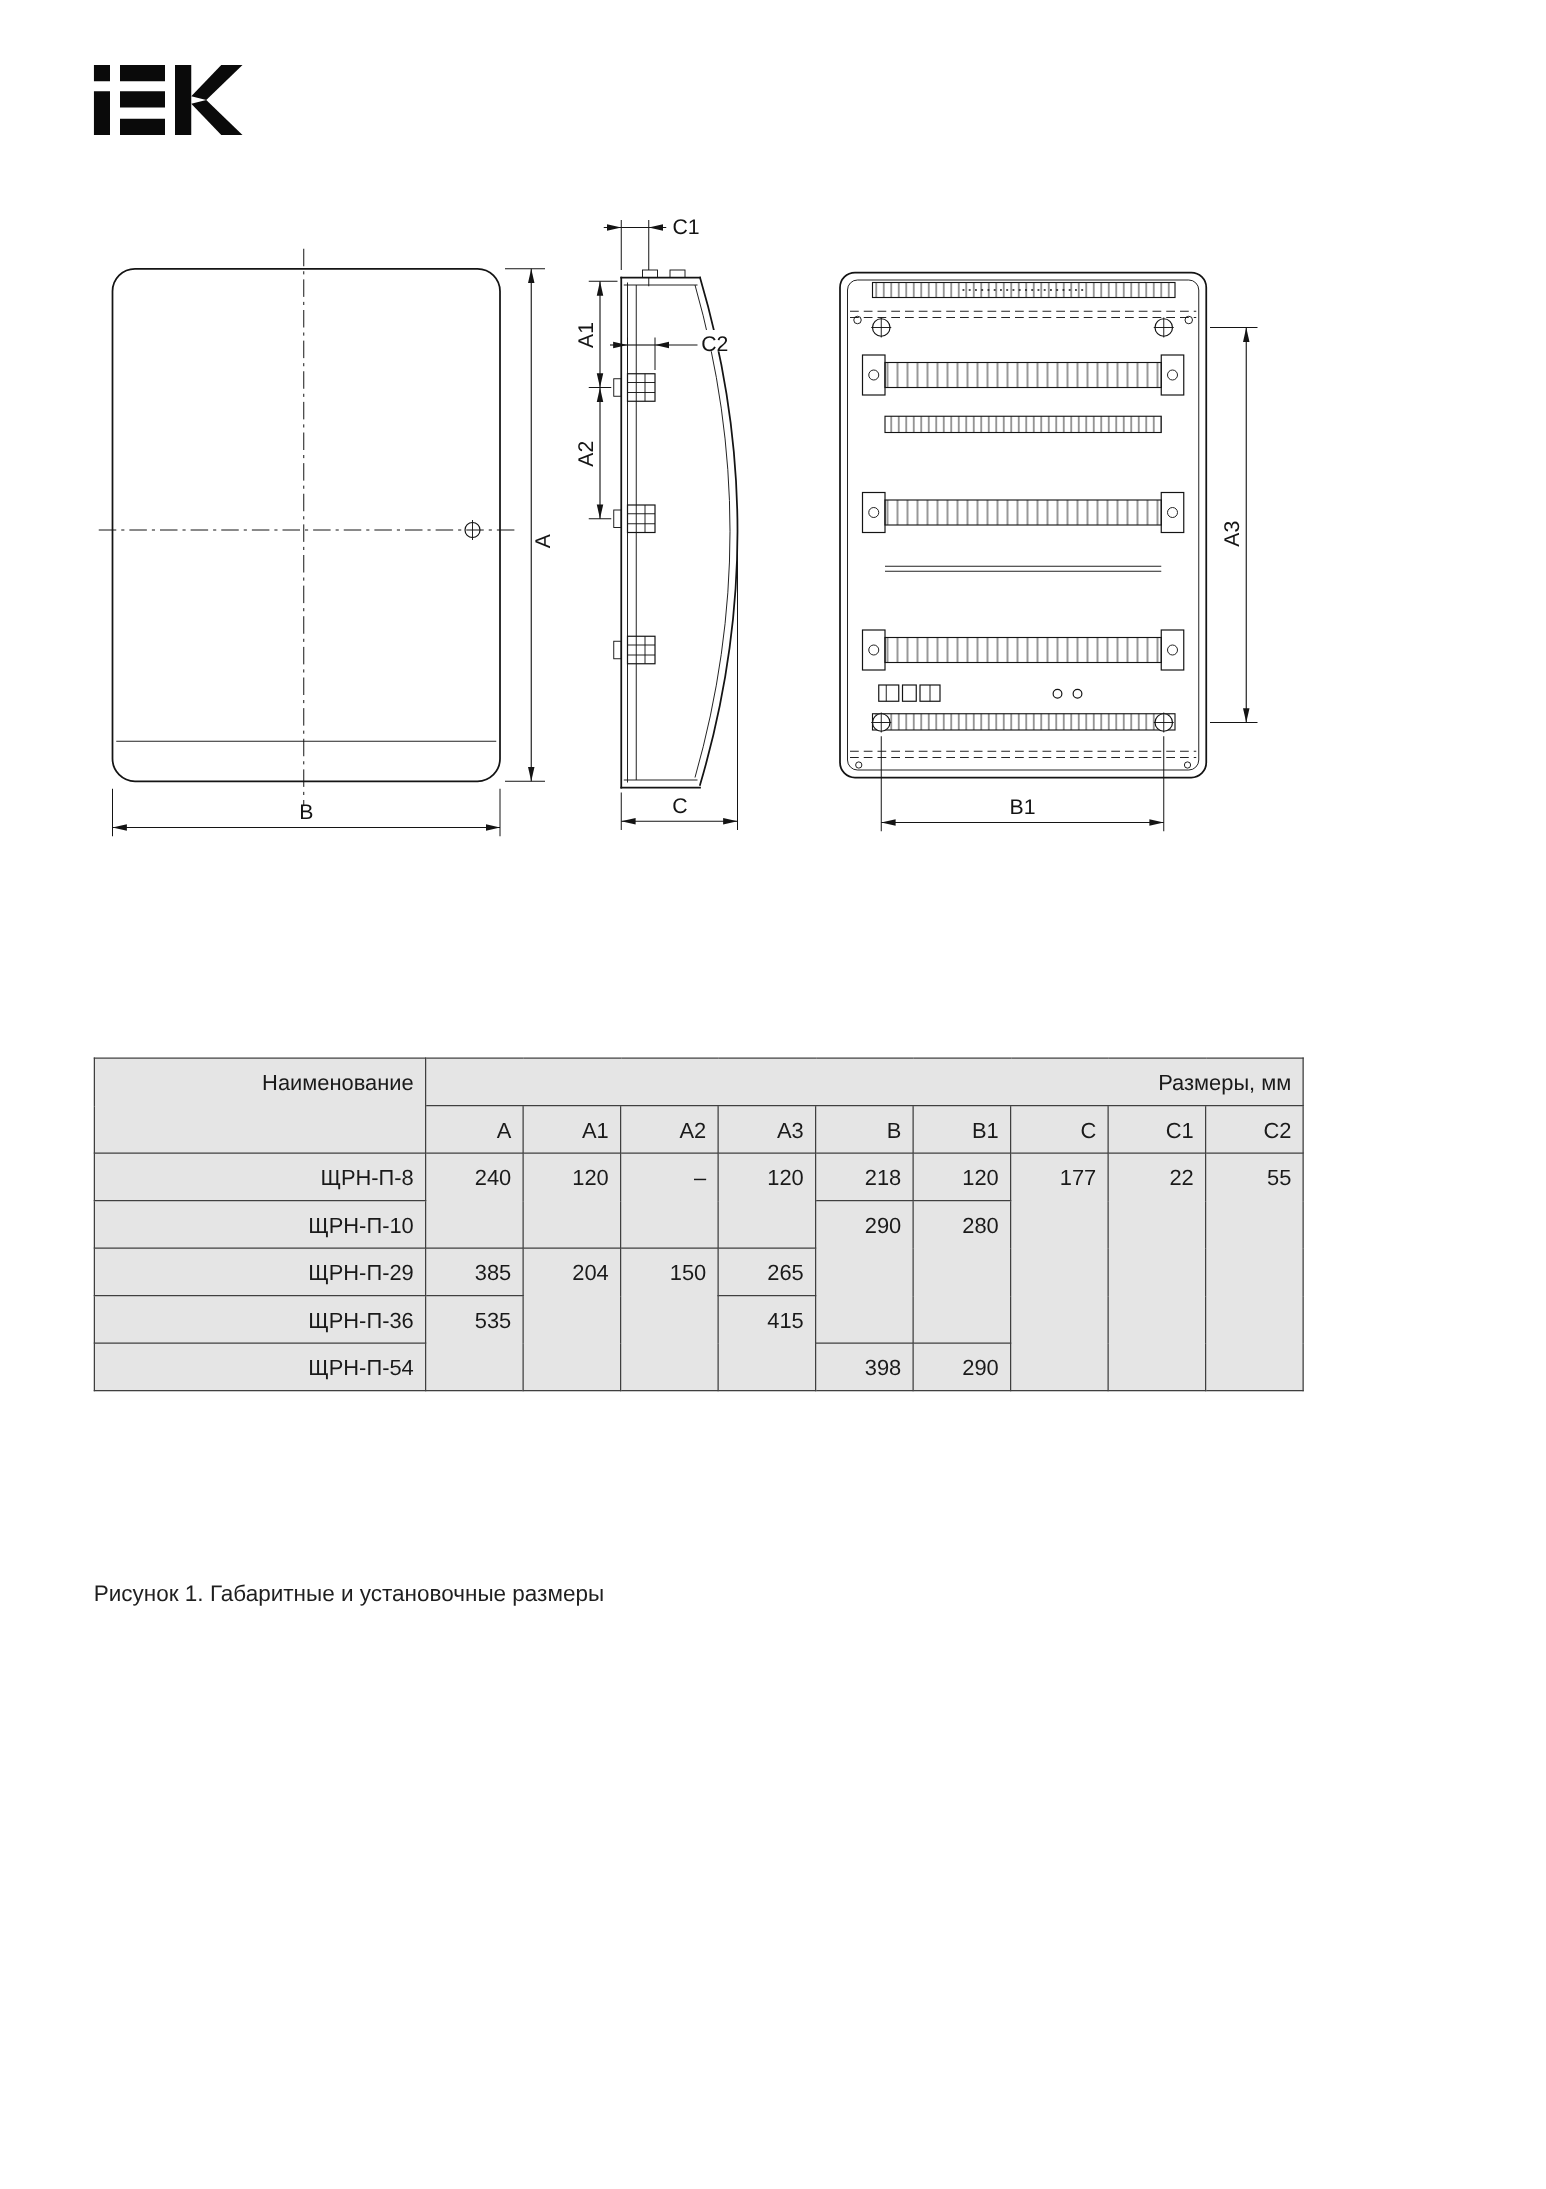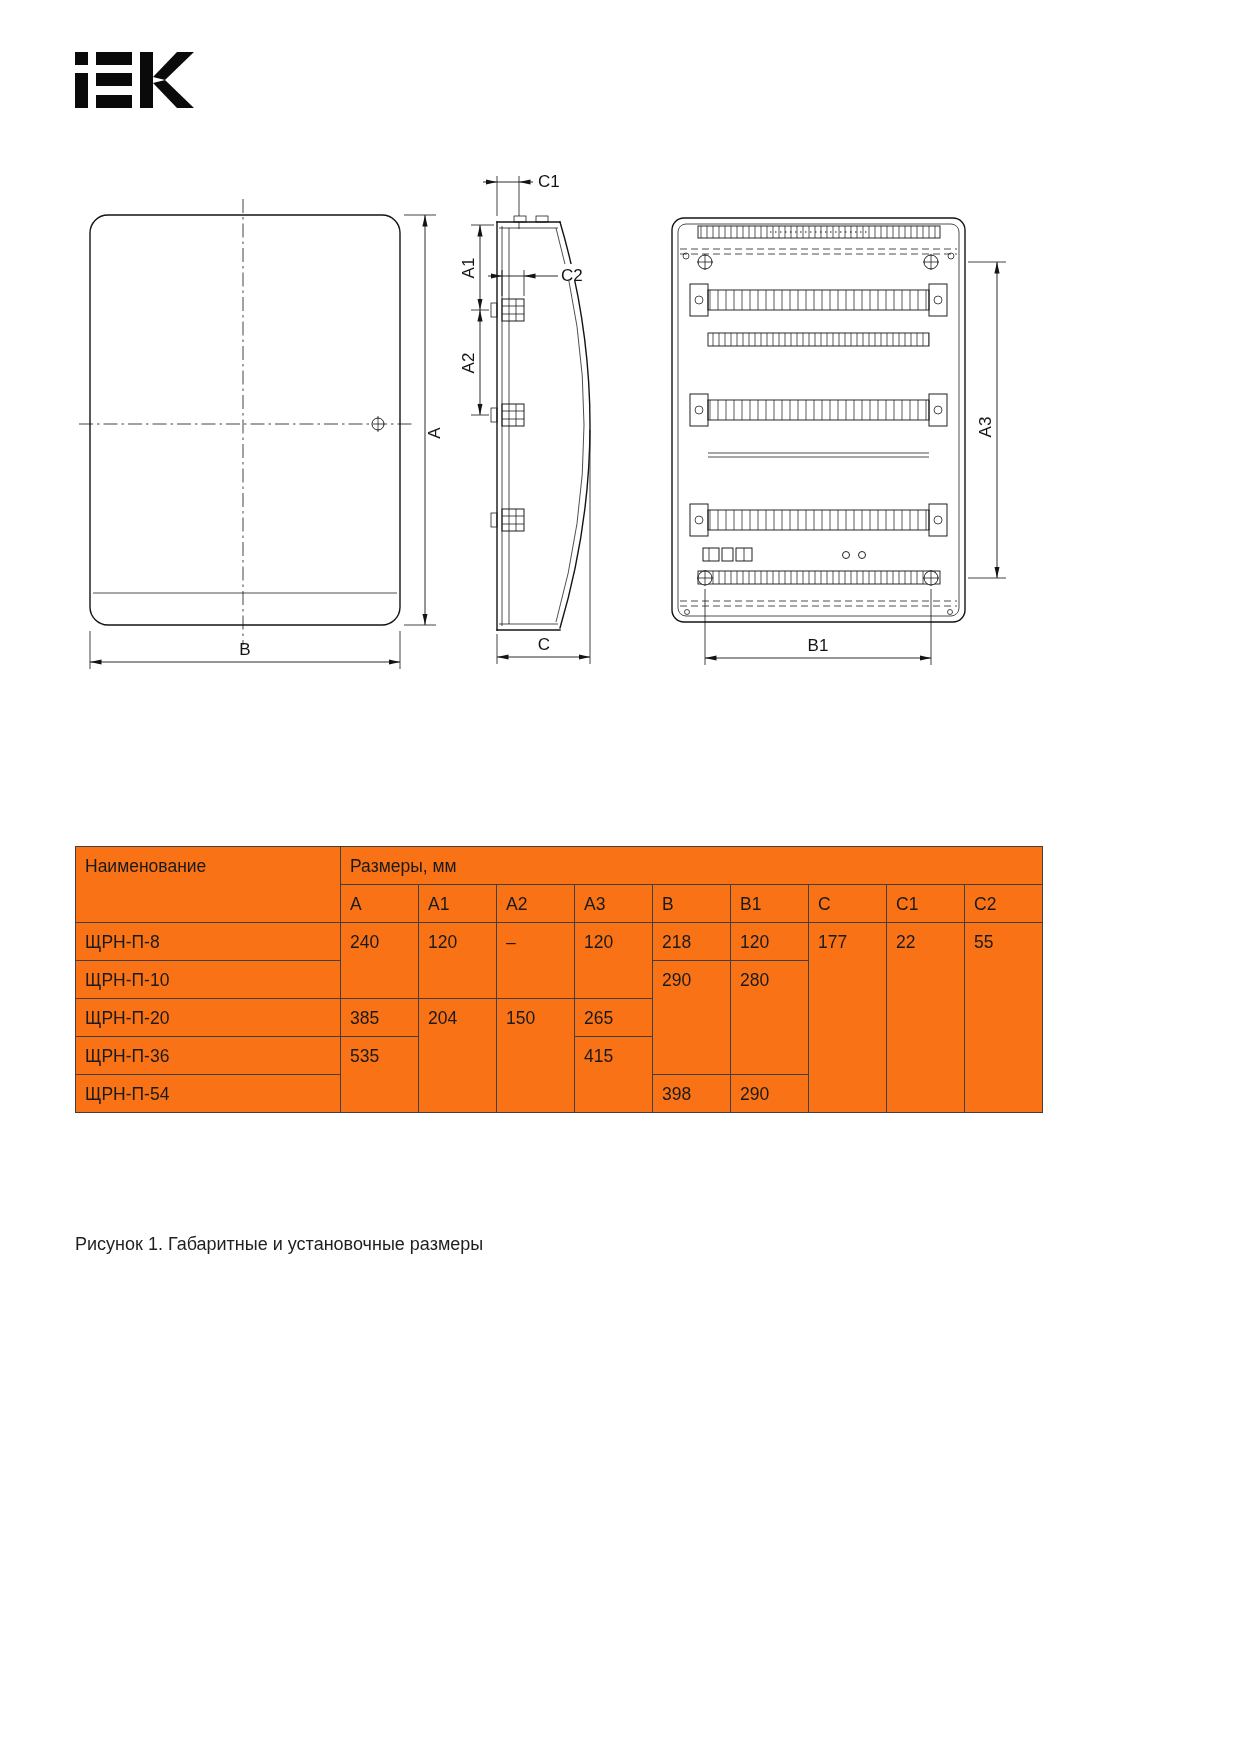--- a/index.html
+++ b/index.html
@@ -23,26 +23,26 @@
   .mask  { fill:#ffffff; stroke:none; }
   text.dimtxt { font-family:"Liberation Sans", sans-serif; font-size:17px; fill:#141414; }
 
   
   .dim-table {
     position:absolute; left:75px; top:846px; width:965px;
     border-collapse:collapse; table-layout:fixed;
     font-size:17.5px; color:#1a1a1a;
   }
   .dim-table th, .dim-table td {
-    border:1px solid #3f3f3f; font-weight:normal; text-align:left;
+    border:1px solid #3f3f3f; font-weight:normal; text-align:right;
     vertical-align:top; padding:9px 9px 5px 9px; height:38px; box-sizing:border-box;
-    line-height:1.15; background:#f97316;
+    line-height:1.15; background:#e5e5e5;
   }
 
-  .caption { position:absolute; left:75px; top:1205px; font-size:18px; color:#1f1f1f;margin-top:29px; }
+  .caption { position:absolute; left:75px; top:1236px; font-size:18px; color:#1f1f1f;margin-top:29px; }
 </style>
 </head>
 <body>
 
 <div class="page">
 
   <svg width="0" height="0" class="abs" aria-hidden="true">
     <defs>
       <marker id="arr" viewBox="0 0 12 6" refX="11.5" refY="3" markerWidth="12" markerHeight="6" orient="auto-start-reverse" markerUnits="userSpaceOnUse">
         <path d="M0,0.4 L11.5,3 L0,5.6 Z" fill="#141414"></path>
@@ -314,21 +314,21 @@
         <td rowspan="5">177</td>
         <td rowspan="5">22</td>
         <td rowspan="5">55</td>
       </tr>
       <tr>
         <td>ЩРН-П-10</td>
         <td rowspan="3">290</td>
         <td rowspan="3">280</td>
       </tr>
       <tr>
-        <td>ЩРН-П-20</td>
+        <td>ЩРН-П-29</td>
         <td>385</td>
         <td rowspan="3">204</td>
         <td rowspan="3">150</td>
         <td>265</td>
       </tr>
       <tr>
         <td>ЩРН-П-36</td>
         <td rowspan="2">535</td>
         <td rowspan="2">415</td>
       </tr>

